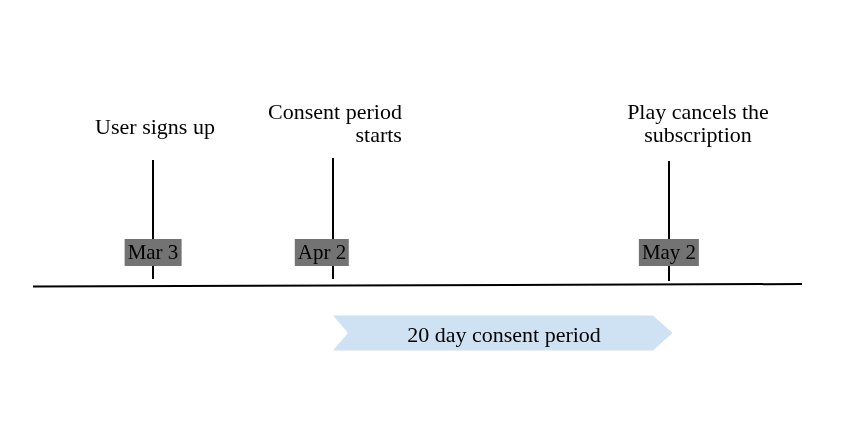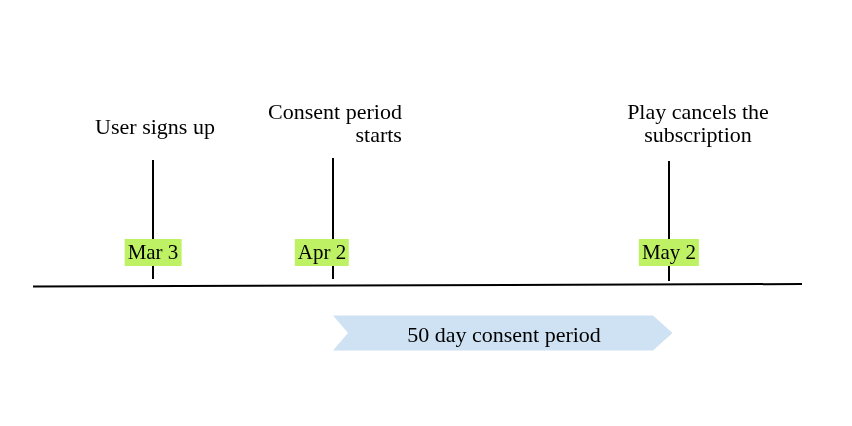--- a/index.html
+++ b/index.html
@@ -23,21 +23,21 @@
     font-size: 22px;
     line-height: 23px;
     white-space: pre-line;
     color: #000000;
   }
   .date-badge {
     position: absolute;
     transform: translateX(-50%);
     font-size: 21px;
     line-height: 23px;
-    background: #bef264;
+    background: #737373;
     padding: 2px 3px;
     white-space: nowrap;
     color: #000000;
   }
   .period-label {
     position: absolute;
     transform: translate(-50%, -50%);
     font-size: 22px;
     line-height: 23px;
     white-space: nowrap;
@@ -71,15 +71,15 @@
   <div class="event-label pos-event-1">User signs up</div>
   <div class="event-label pos-event-2">Consent period
 starts</div>
   <div class="event-label pos-event-3">Play cancels the
 subscription</div>
 
   <div class="date-badge pos-date-1">Mar 3</div>
   <div class="date-badge pos-date-2">Apr 2</div>
   <div class="date-badge pos-date-3">May 2</div>
 
-  <div class="period-label pos-period-label">50 day consent period</div>
+  <div class="period-label pos-period-label">20 day consent period</div>
 
 </div>
 
 </body></html>

